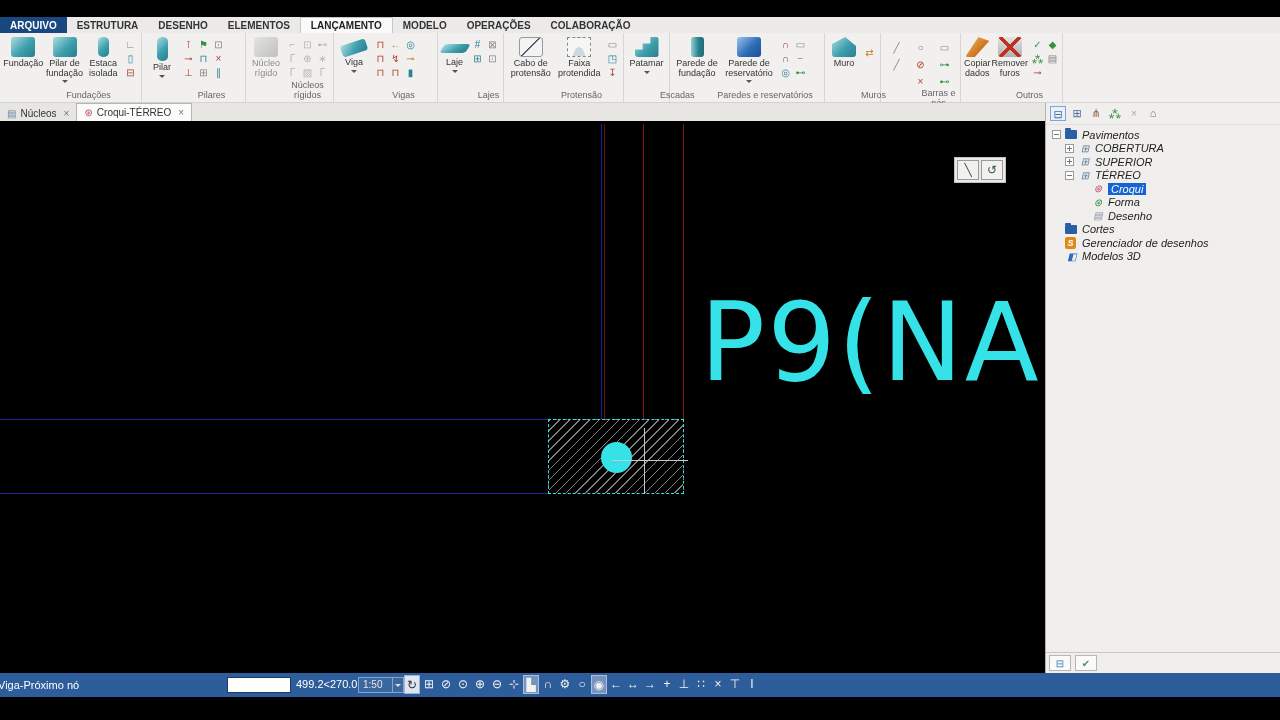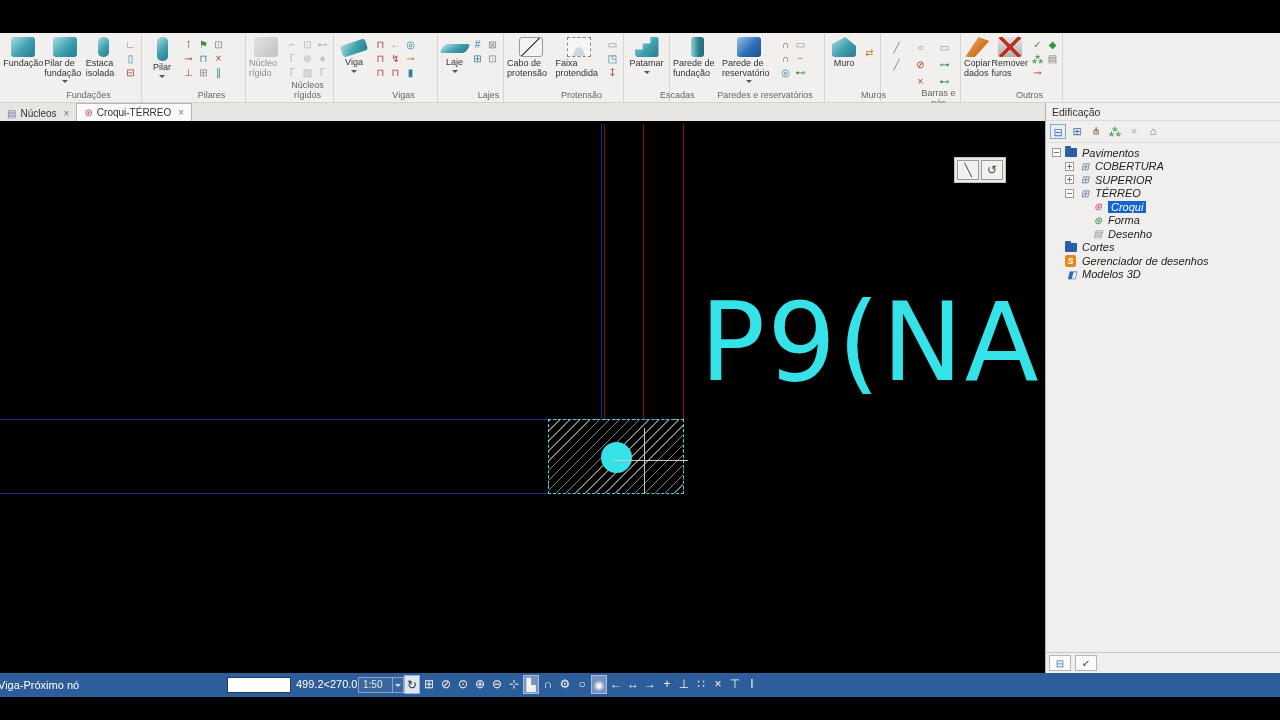--- a/index.html
+++ b/index.html
@@ -15,21 +15,21 @@
   .menu-item.file { background:#19477f; color:#fff; }
   .menu-item.active { background:#fafafa; border:1px solid #c9c7c5; border-bottom:none; color:#222; }
 
   
   #ribbon { position:absolute; top:33px; left:0; width:1280px; height:70px;
             background:#f1f0ee; border-bottom:1px solid #d5d3d0; display:flex; }
   .group { height:100%; border-right:1px solid #d8d6d3; display:flex; flex-direction:column; flex:none; }
   .gbody { flex:1; display:flex; align-items:flex-start; padding:3px 3px 0 3px; gap:1px; }
   .glabel { font-size:9px; color:#666; text-align:center; padding-bottom:2px;margin-left:36px; }
   .bigbtn { display:flex; flex-direction:column; align-items:center; width:48px; cursor:default; }
-  .bigbtn .blabel { font-size:9px; line-height:1.08; text-align:left; color:#333; margin-top:2px; }
+  .bigbtn .blabel { font-size:9px; line-height:1.08; text-align:center; color:#333; margin-top:2px; }
   .bicon { display:block; width:24px; height:20px; margin-top:1px;
            background:linear-gradient(135deg,#aadde0,#3e9fae 55%,#2a7d8c); border-radius:3px; }
   .bicon.ic-cyl  { width:11px; border-radius:6px/5px; }
   .bicon.ic-beam { width:26px; height:12px; transform:rotate(-18deg); margin-top:6px; margin-bottom:2px; }
   .bicon.ic-slab { width:26px; height:9px; margin-top:8px; margin-bottom:3px; transform:skewX(-30deg); }
   .bicon.ic-stairs { clip-path:polygon(0 100%,0 62%,34% 62%,34% 32%,66% 32%,66% 0,100% 0,100% 100%); }
   .bicon.ic-wall { width:13px; background:linear-gradient(90deg,#8fd0d6,#2a7d8c 60%,#246b79); }
   .bicon.ic-cube { background:linear-gradient(135deg,#9cc4ee,#2d6db8 55%,#1c4f8c); }
   .bicon.ic-wedge { clip-path:polygon(0 100%,0 35%,55% 0,100% 45%,100% 100%); }
   .bicon.ic-brush { background:linear-gradient(135deg,#f2c078,#d07820 60%,#a85a10); clip-path:polygon(0 100%,30% 45%,55% 0,100% 20%,70% 60%,40% 100%); }
@@ -134,20 +134,30 @@
 
   .blackbar { position:absolute; left:0; width:1280px; background:#000; }
 </style>
 </head>
 <body>
 
 <div id="stage">
 
   <div class="blackbar" style="top:0;height:17px;"></div>
 
+  <div id="menubar">
+    <div class="menu-item file">ARQUIVO</div>
+    <div class="menu-item">ESTRUTURA</div>
+    <div class="menu-item">DESENHO</div>
+    <div class="menu-item">ELEMENTOS</div>
+    <div class="menu-item active">LANÇAMENTO</div>
+    <div class="menu-item">MODELO</div>
+    <div class="menu-item">OPERAÇÕES</div>
+    <div class="menu-item">COLABORAÇÃO</div>
+  </div>
 
   <div id="ribbon">
 
     <div class="group" style="width:142px">
       <div class="gbody">
         <div class="bigbtn">
           <span class="bicon"></span>
           <span class="blabel">Fundação</span>
         </div>
         <div class="bigbtn">
@@ -384,21 +394,20 @@
 
     <div id="big-label">P9(NAS</div>
 
     <div id="canvas-toolbar">
       <div class="ct-btn">╲</div>
       <div class="ct-btn">↺</div>
     </div>
   </div>
 
   <div id="panel">
-    <div id="panel-title">Edificação</div>
     <div id="panel-toolbar">
       <span class="pt-icon sel">⊟</span>
       <span class="pt-icon">⊞</span>
       <span class="pt-icon tool">⋔</span>
       <span class="pt-icon grp">⁂</span>
       <span class="pt-icon dis">×</span>
       <span class="pt-icon bld">⌂</span>
     </div>
 
     <div id="tree">

